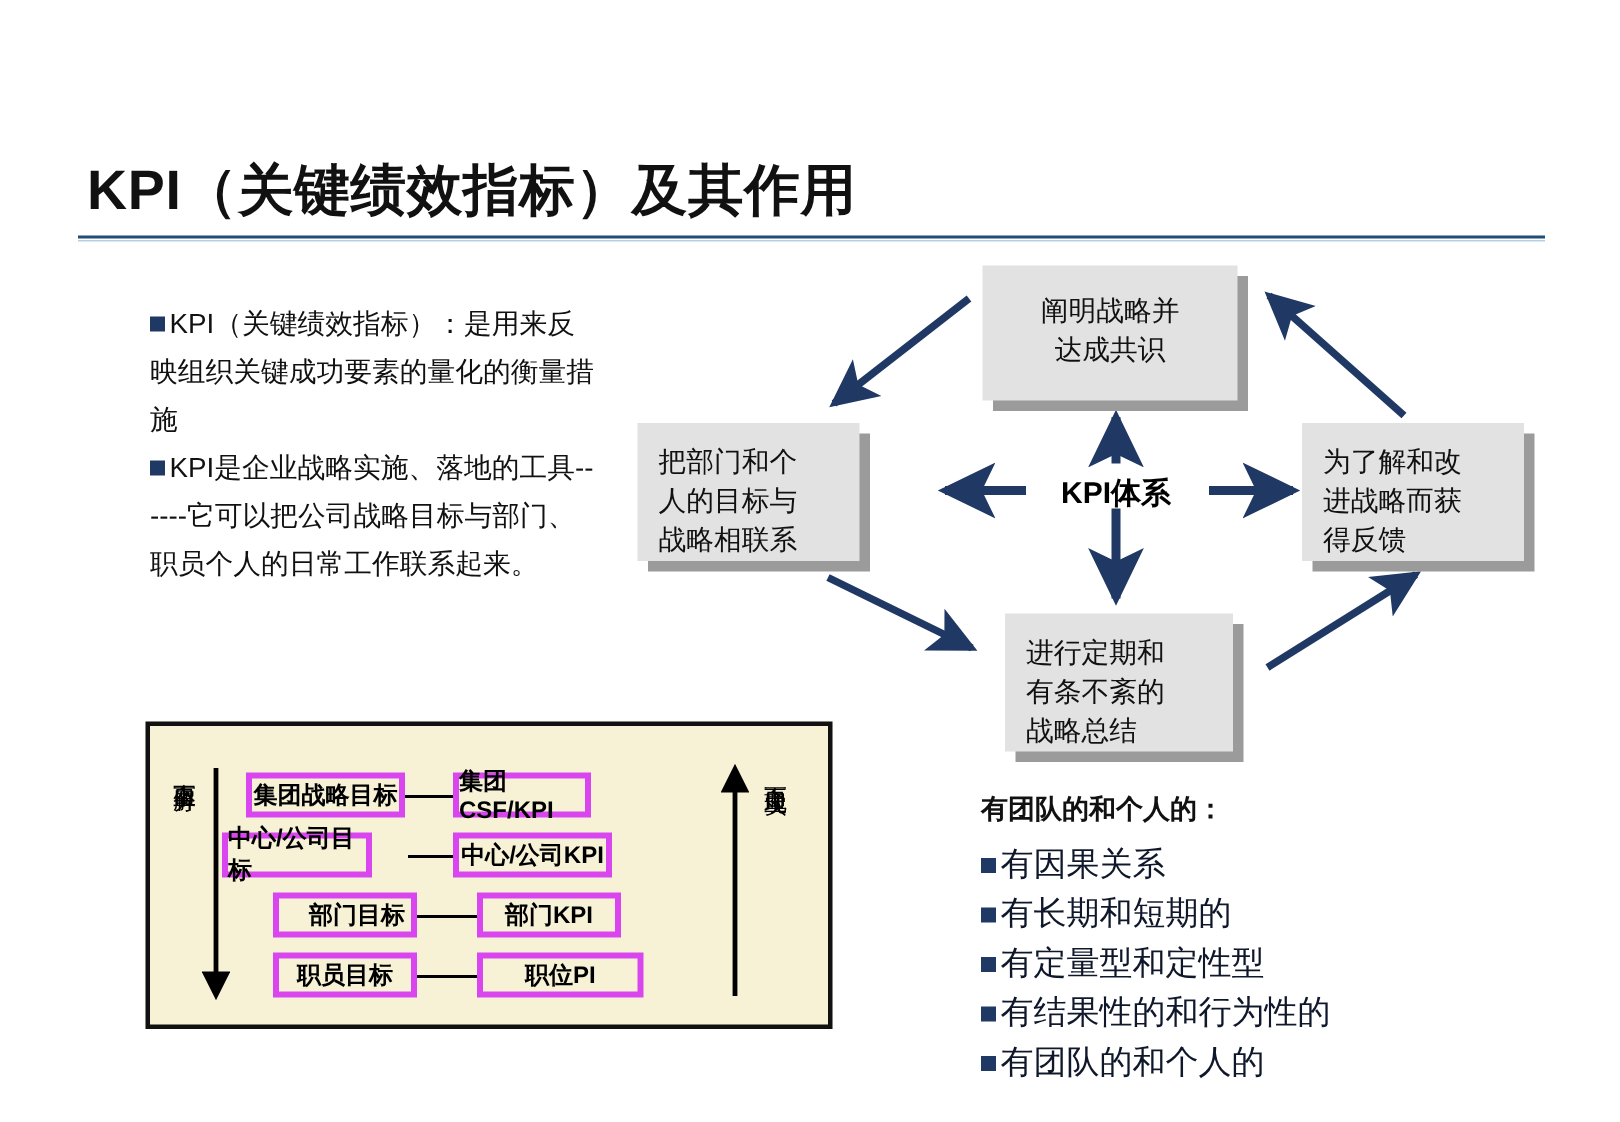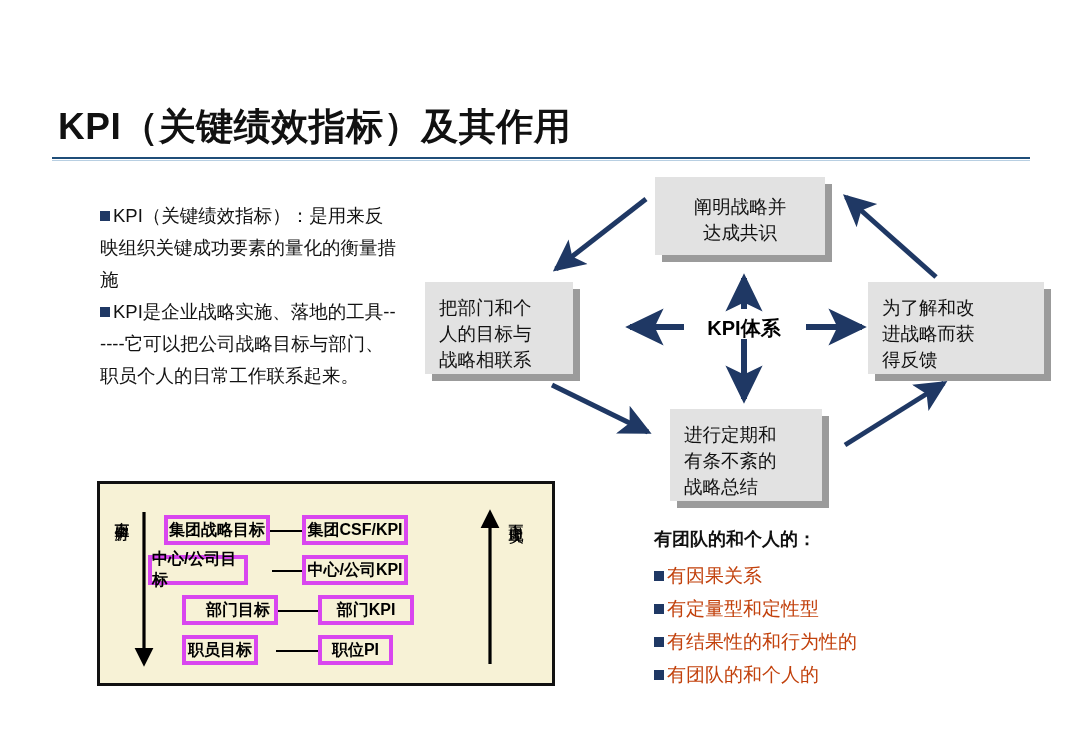--- a/index.html
+++ b/index.html
@@ -37,23 +37,23 @@
   }
   .para { text-indent: 0; }
 
   
   .cbox {
     position: absolute; background: #e2e2e2;
     color: #111; font-size: 18.5px; line-height: 26px;
     padding: 13px 14px; white-space: pre-line;
     box-shadow: 7px 7px 0 0 #9b9b9b;
   }
-  #cbox-top    { left: 655px; top: 130px;  width: 170px; height: 78px; text-align: center; padding-top: 17px;}
+  #cbox-top    { left: 655px; top: 130px;  width: 170px; height: 90px; text-align: center; padding-top: 17px;}
   #cbox-left   { left: 425px; top: 235px;  width: 148px; height: 92px; }
-  #cbox-right  { left: 868px; top: 235px;  width: 176px; height: 92px; }
+  #cbox-right  { left: 868px; top: 235px;  width: 148px; height: 92px; }
   #cbox-bottom { left: 670px; top: 362px;  width: 152px; height: 92px; }
 
   #center-label {
     position: absolute; left: 688px; top: 268px; width: 112px;
     text-align: center; font-size: 20px; font-weight: bold; color: #000;
   }
   #cycle-svg { position: absolute; left: 0; top: 0; width: 1080px; height: 748px;
                pointer-events: none; }
 
   
@@ -70,21 +70,21 @@
   .pnl-link { position: absolute; height: 2px; background: #000; }
   .vlabel {
     position: absolute; font-size: 15px; color: #000; line-height: 16px;
     writing-mode: vertical-rl; text-orientation: upright; letter-spacing: 1px;
   }
   #panel-svg { position: absolute; left:0; top:0; width:458px; height:205px; }
 
   
   #features { position: absolute; left: 654px; top: 480px; width: 330px; }
   #features h3 { font-size: 18px; font-weight: bold; color: #111; margin-bottom: 8px; }
-  #features .fitem { font-size: 19px; color: #c2410c; line-height: 33px; }
+  #features .fitem { font-size: 22px; color: #0f172a; line-height: 33px; }
 
   
   #watermark {
     position: absolute; left: 12px; top: 706px;
     display: flex; align-items: center; gap: 7px;
     color: #ededed; font-size: 23px; font-weight: bold; letter-spacing: 2px;
     user-select: none;
   }
   #wm-mark { font-size: 25px; font-weight: bold; color: #ededed; }
   #pagenum {
@@ -152,38 +152,39 @@
       </defs>
       <line x1="44" y1="28" x2="44" y2="178" stroke="#000" stroke-width="3.2" marker-end="url(#pah)"></line>
       <line x1="390" y1="180" x2="390" y2="30" stroke="#000" stroke-width="3.2" marker-end="url(#pah)"></line>
     </svg>
 
     <div class="vlabel" style="left:14px; top:26px;">自上而下分解</div>
     <div class="vlabel" style="left:408px; top:28px;">自下而上实现</div>
 
     <div class="pnl-link" style="left:168px; top:46px; width:36px;"></div>
     <div class="pnl-box" style="left:64px;  top:31px; width:106px;">集团战略目标</div>
-    <div class="pnl-box" style="left:202px; top:31px; width:106px;">集团CSF/KPI</div>
+    <div class="pnl-box" style="left:202px; top:31px; width:92px;">集团CSF/KPI</div>
 
     <div class="pnl-link" style="left:172px; top:86px; width:32px;"></div>
     <div class="pnl-box" style="left:48px;  top:71px; width:100px;">中心/公司目标</div>
     <div class="pnl-box" style="left:202px; top:71px; width:106px;">中心/公司KPI</div>
 
     <div class="pnl-link" style="left:176px; top:126px; width:44px;"></div>
     <div class="pnl-box" style="left:82px;  top:111px; width:96px;padding-left:16px;">部门目标</div>
     <div class="pnl-box" style="left:218px; top:111px; width:96px;">部门KPI</div>
 
     <div class="pnl-link" style="left:176px; top:166px; width:44px;"></div>
-    <div class="pnl-box" style="left:82px;  top:151px; width:76px;">职员目标</div>
-    <div class="pnl-box" style="left:218px; top:151px; width:75px;">职位PI</div>
+    <div class="pnl-box" style="left:82px;  top:151px; width:96px;">职员目标</div>
+    <div class="pnl-box" style="left:218px; top:151px; width:111px;">职位PI</div>
   </div>
 
   <div id="features">
     <h3>有团队的和个人的：</h3>
     <div class="fitem"><span class="sq"></span><span>有因果关系</span></div>
+    <div class="fitem"><span class="sq"></span><span>有长期和短期的</span></div>
     <div class="fitem"><span class="sq"></span><span>有定量型和定性型</span></div>
     <div class="fitem"><span class="sq"></span><span>有结果性的和行为性的</span></div>
     <div class="fitem"><span class="sq"></span><span>有团队的和个人的</span></div>
   </div>
 
   <div id="watermark">
     <span id="wm-mark">ᏦᎵ</span>
     <span>大数跨境</span>
   </div>
   <div id="pagenum">— 23 —</div>

